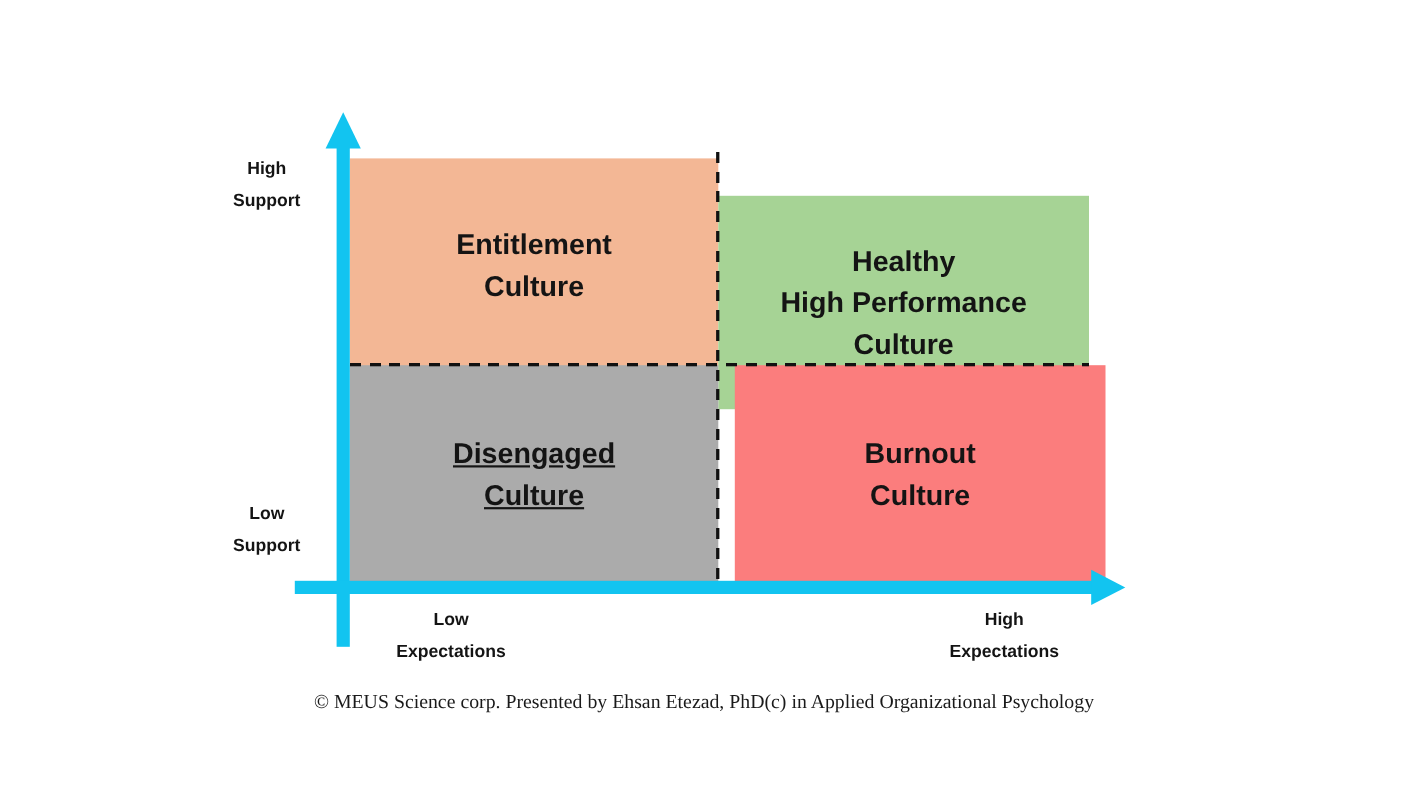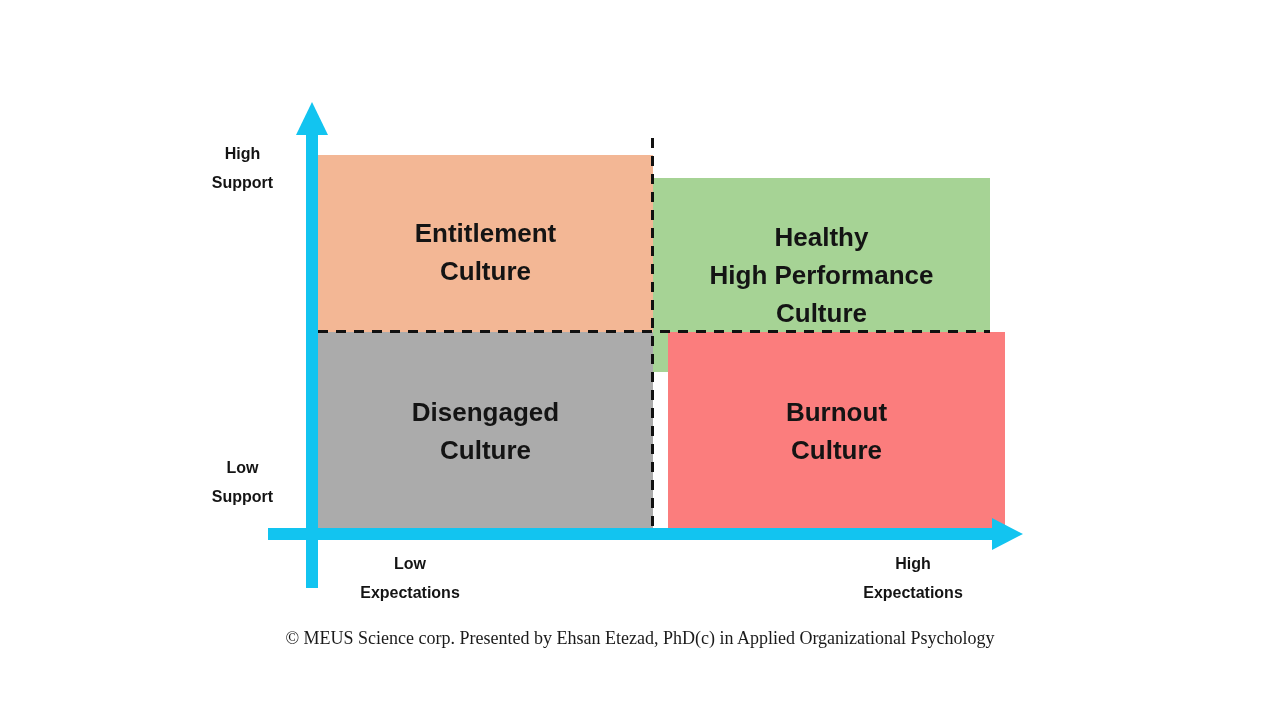--- a/index.html
+++ b/index.html
@@ -16,23 +16,23 @@
   .quad {
     position: absolute;
     display: flex; align-items: center; justify-content: center;
     text-align: center;
     font-weight: bold;
     font-size: 26px;
     line-height: 38px;
     color: #141414;
     white-space: pre-line;
   }
-  .q-tl { left: 318px; top: 155px; width: 335px; height: 194px; }
+  .q-tl { left: 318px; top: 144px; width: 335px; height: 194px; }
   .q-tr { left: 653px; top: 138px; width: 337px; height: 194px; margin-top: 40px; }
-  .q-bl { left: 318px; top: 332px; width: 335px; height: 198px; }
+  .q-bl { left: 318px; top: 332px; width: 335px; height: 198px; text-decoration: underline; }
   .q-br { left: 668px; top: 332px; width: 337px; height: 198px; }
 
   
   .dash-h {
     position: absolute; left: 318px; top: 330px; width: 672px; height: 3px;
     background: repeating-linear-gradient(90deg, #111 0 10px, transparent 10px 18px);
   }
   .dash-v {
     position: absolute; left: 651px; top: 138px; width: 3px; height: 392px;
     background: repeating-linear-gradient(180deg, #111 0 10px, transparent 10px 18px);

